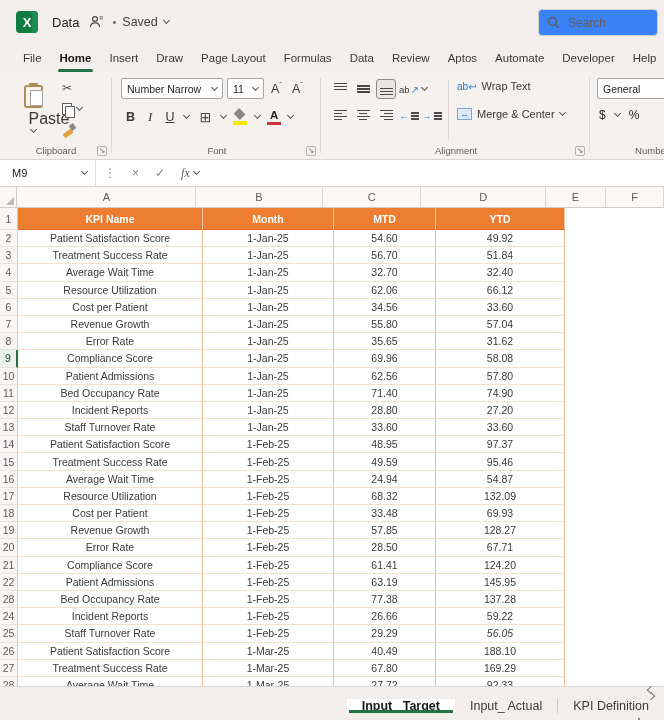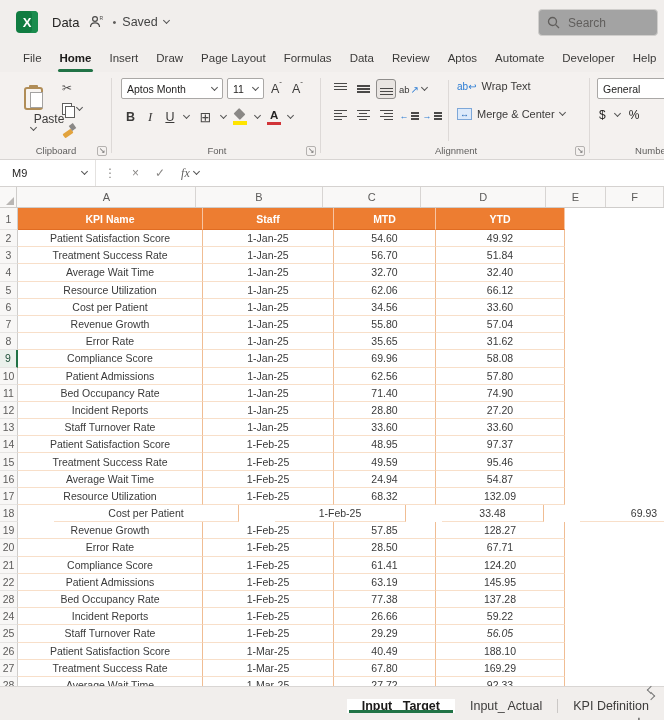--- a/index.html
+++ b/index.html
@@ -15,21 +15,21 @@
   .xl-logo { width:22px; height:22px; border-radius:4px; background:#107C41;
     display:flex; align-items:center; justify-content:center; margin-right:14px;
     color:#fff; font-weight:bold; font-size:13px; box-shadow:inset -6px 0 0 #1a8c4e; }
   .doc-name { font-size:13px; color:#252423; margin-right:10px; }
   .people-ic { margin-right:8px; }
   .dot { color:#605e5c; font-size:11px; margin-right:6px; }
   .saved { font-size:12.5px; color:#444; display:flex; align-items:center; gap:6px; }
   .chev { display:inline-block; width:5px; height:5px; border-right:1.2px solid #555;
     border-bottom:1.2px solid #555; transform:rotate(45deg); margin-top:-3px; }
   .searchbox { position:absolute; left:538px; top:9px; width:120px; height:27px;
-    background:#a3a3a3; border:1px solid #d0cecc; border-radius:4px;
+    background:#3b82f6; border:1px solid #d0cecc; border-radius:4px;
     display:flex; align-items:center; padding:0 8px; gap:8px; }
   .searchbox input { border:none; outline:none; width:70px; font-size:12px;
     font-family:"Liberation Sans",sans-serif; color:#3b3a39; background:transparent; }
   .searchbox input::placeholder { color:#605e5c; }
   
   .ribbon-tabs { position:absolute; left:0; top:44px; width:100%; height:28px;
     background:#f1eeec; display:flex; align-items:stretch; padding-left:14px; white-space:nowrap; }
   .rtab { font-size:11.5px; color:#3b3a39; padding:0 9px; display:flex;
     align-items:center; position:relative; cursor:default; }
   .rtab.active { font-weight:700; color:#1b1a19; }
@@ -48,21 +48,21 @@
     display:flex; align-items:center; justify-content:center; line-height:1; }
   
   .g-clip { left:0; width:112px; }
   .paste-btn { position:absolute; left:10px; top:5px; width:46px; height:62px;
     display:flex; flex-direction:column; align-items:center; justify-content:center; gap:2px; border-radius:4px; }
   .clipicon { width:19px; height:23px; border:2px solid #b08d57; border-radius:3px; position:relative; background:#f7f4f1; }
   .clipicon::before { content:""; position:absolute; left:50%; top:-4px; width:9px; height:4px;
     margin-left:-4.5px; background:#b08d57; border-radius:1px; }
   .clipicon::after { content:""; position:absolute; left:4px; top:3px; width:11px; height:14px;
     background:#fff; border:1px solid #a3a2a1; }
-  .paste-btn span.lbl { font-size:12px; color:#3b3a39;margin-left:32px; }
+  .paste-btn span.lbl { font-size:16px; color:#3b3a39;margin-left:32px; }
   .clip-mini { position:absolute; left:62px; top:8px; display:flex; flex-direction:column; gap:5px; }
   .mini-b { display:flex; align-items:center; gap:4px; height:16px; font-size:12px; color:#4a4948; }
   .copy-ic { position:relative; width:11px; height:13px; }
   .copy-ic::before { content:""; position:absolute; left:0; top:0; width:8px; height:10px; border:1px solid #5f5e5d; background:#fff; }
   .copy-ic::after { content:""; position:absolute; left:3px; top:3px; width:8px; height:10px; border:1px solid #5f5e5d; background:#fff; }
   .brush { width:13px; height:13px; position:relative; }
   .brush::before { content:""; position:absolute; left:1px; top:7px; width:10px; height:5px; background:#e2a33d; border-radius:1px; transform:rotate(-35deg); }
   .brush::after { content:""; position:absolute; right:0; top:0; width:5px; height:6px; background:#8a8886; transform:rotate(-35deg); }
   
   .g-font { left:113px; width:208px; }
@@ -223,21 +223,21 @@
             <span class="brush"></span>
           </div>
       </div>
       <div class="rg-label">Clipboard</div>
       <span class="launcher">↘</span>
     </div>
 
     <div class="rgroup g-font">
       <div class="font-r1">
         <div class="combo fname">
-          <span>Aptos Month</span>
+          <span>Number Narrow</span>
           <span class="chev"></span>
         </div>
         <div class="combo fsize">
           <span>11</span>
           <span class="chev"></span>
         </div>
         <span class="fbtn az">
             <span>A</span>
             <sup>ˆ</sup>
           </span>
@@ -384,21 +384,21 @@
         <div class="colh" style="width: 131px;">B</div>
         <div class="colh" style="width: 102px;">C</div>
         <div class="colh" style="width: 129px;">D</div>
         <div class="colh" style="width: 62px;">E</div>
         <div class="colh" style="width: 60px;">F</div>
       </div>
     <div class="grid-rows" id="grid-rows">
         <div class="grow" style="height: 22px;">
           <div class="rownum">1</div>
           <div class="cell thead" style="width: 185px;">KPI Name</div>
-          <div class="cell thead" style="width: 131px;">Staff</div>
+          <div class="cell thead" style="width: 131px;">Month</div>
           <div class="cell thead" style="width: 102px;">MTD</div>
           <div class="cell thead" style="width: 129px;">YTD</div>
           <div class="cell plain" style="width: 62px;"></div>
           <div class="cell plain" style="width: 60px;"></div>
         </div>
         <div class="grow" style="height: 17.2px;">
           <div class="rownum">2</div>
           <div class="cell tb" style="width: 185px;">Patient Satisfaction Score</div>
           <div class="cell tb" style="width: 131px;">1-Jan-25</div>
           <div class="cell tb" style="width: 102px;">54.60</div>
@@ -534,21 +534,21 @@
         </div>
         <div class="grow" style="height: 17.2px;">
           <div class="rownum">17</div>
           <div class="cell tb" style="width: 185px;">Resource Utilization</div>
           <div class="cell tb" style="width: 131px;">1-Feb-25</div>
           <div class="cell tb" style="width: 102px;">68.32</div>
           <div class="cell tb" style="width: 129px;">132.09</div>
           <div class="cell plain" style="width: 62px;"></div>
           <div class="cell plain" style="width: 60px;"></div>
         </div>
-        <div class="grow" style="height: 17.2px; gap: 36px;">
+        <div class="grow" style="height: 17.2px;">
           <div class="rownum">18</div>
           <div class="cell tb" style="width: 185px;">Cost per Patient</div>
           <div class="cell tb" style="width: 131px;">1-Feb-25</div>
           <div class="cell tb" style="width: 102px;">33.48</div>
           <div class="cell tb" style="width: 129px;">69.93</div>
           <div class="cell plain" style="width: 62px;"></div>
           <div class="cell plain" style="width: 60px;"></div>
         </div>
         <div class="grow" style="height: 17.2px;">
           <div class="rownum">19</div>

